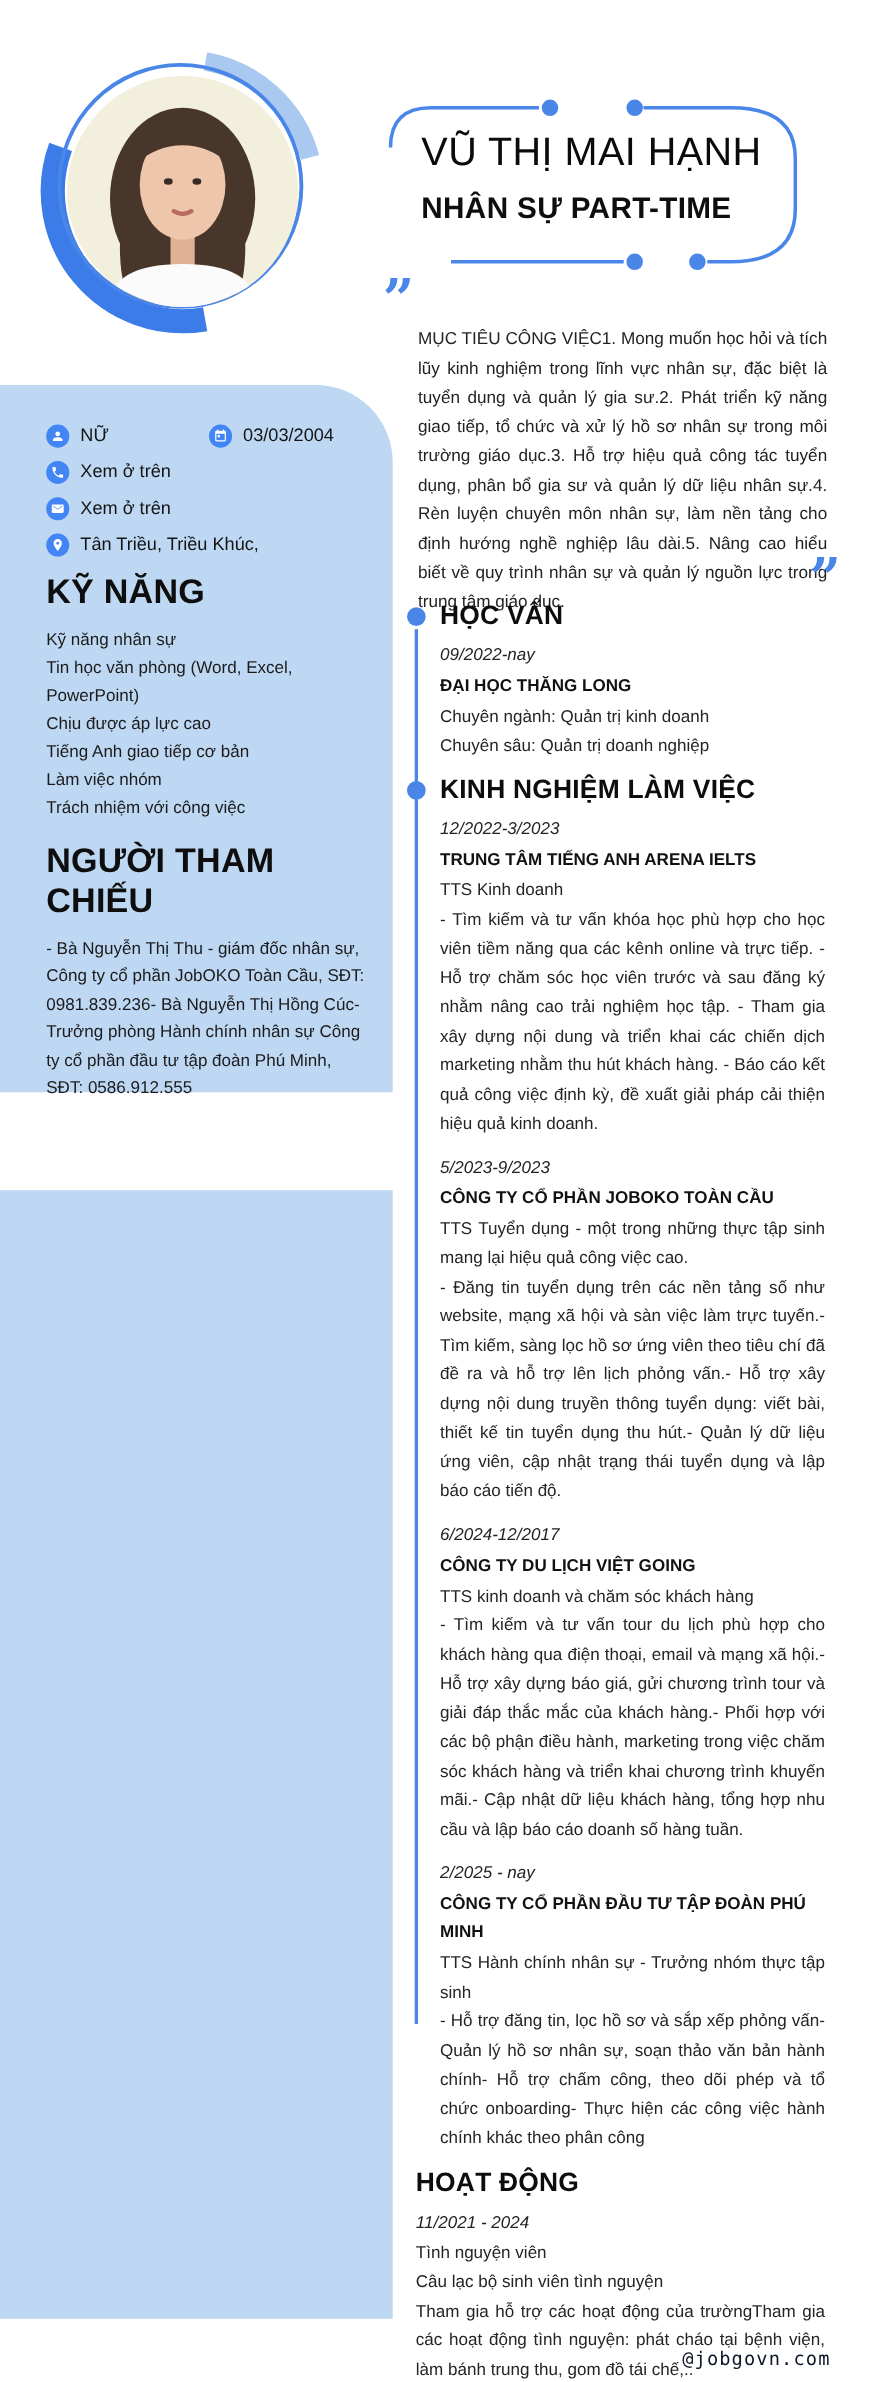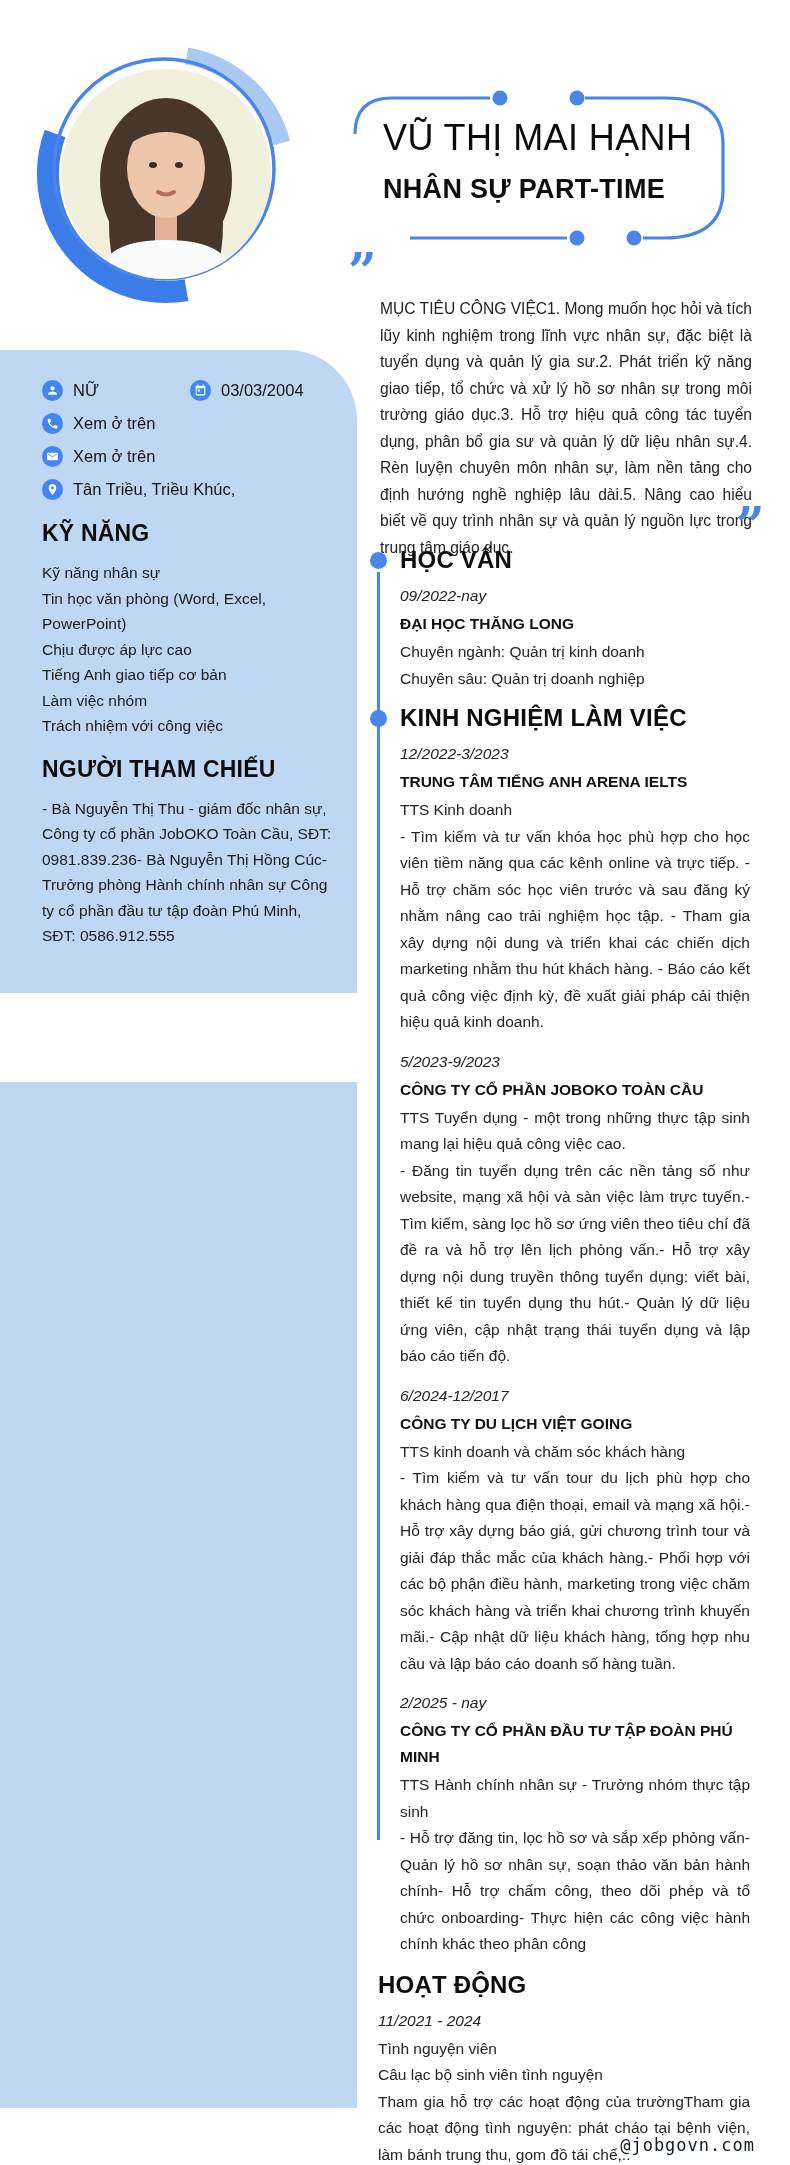--- a/index.html
+++ b/index.html
@@ -8,28 +8,28 @@
 
   
   .photo-wrap{position:absolute;left:30px;top:40px;width:280px;height:275px;}
 
   
   .panel{position:absolute;left:0;background:#bed8f4;}
   .panel-1{top:350px;width:357px;height:643px;border-top-right-radius:70px;
            box-sizing:border-box;padding:24px 22px 0 42px;}
   .panel-2{top:1082px;width:357px;height:1026px;}
 
-  .c-row{display:flex;align-items:center;height:33px;}
+  .c-row{display:flex;align-items:flex-end;height:33px;}
   .c-item{display:flex;align-items:center;gap:10px;font-size:16.5px;color:#141414;}
   .c-item.col1{width:148px;flex:none;}
   .badge{width:21px;height:21px;border-radius:50%;background:#4285f4;flex:none;
          display:flex;align-items:center;justify-content:center;}
   .badge svg{width:13px;height:13px;display:block;}
 
-  .side-h{font-size:23px;font-weight:bold;color:#0e0e0e;margin:14px 0 13px 0;letter-spacing:.2px;}
+  .side-h{font-size:31px;font-weight:bold;color:#0e0e0e;margin:14px 0 13px 0;letter-spacing:.2px;}
   .skill-list{list-style:none;margin:0;padding:0;font-size:15.5px;line-height:25.5px;color:#1b1b1b;width:300px;}
   .ref-text{margin:0;font-size:15.5px;line-height:25.5px;color:#1b1b1b;width:292px;}
 
   
   .name-frame{position:absolute;left:340px;top:86px;width:400px;height:162px;}
   .name{position:absolute;left:383px;top:116px;width:350px;font-size:36px;line-height:44px;
         font-weight:normal;color:#0b0b0b;letter-spacing:.4px;}
   .subtitle{position:absolute;left:383px;top:174px;font-size:27px;line-height:30px;
         font-weight:bold;color:#0e0e0e;letter-spacing:.3px;}
 

